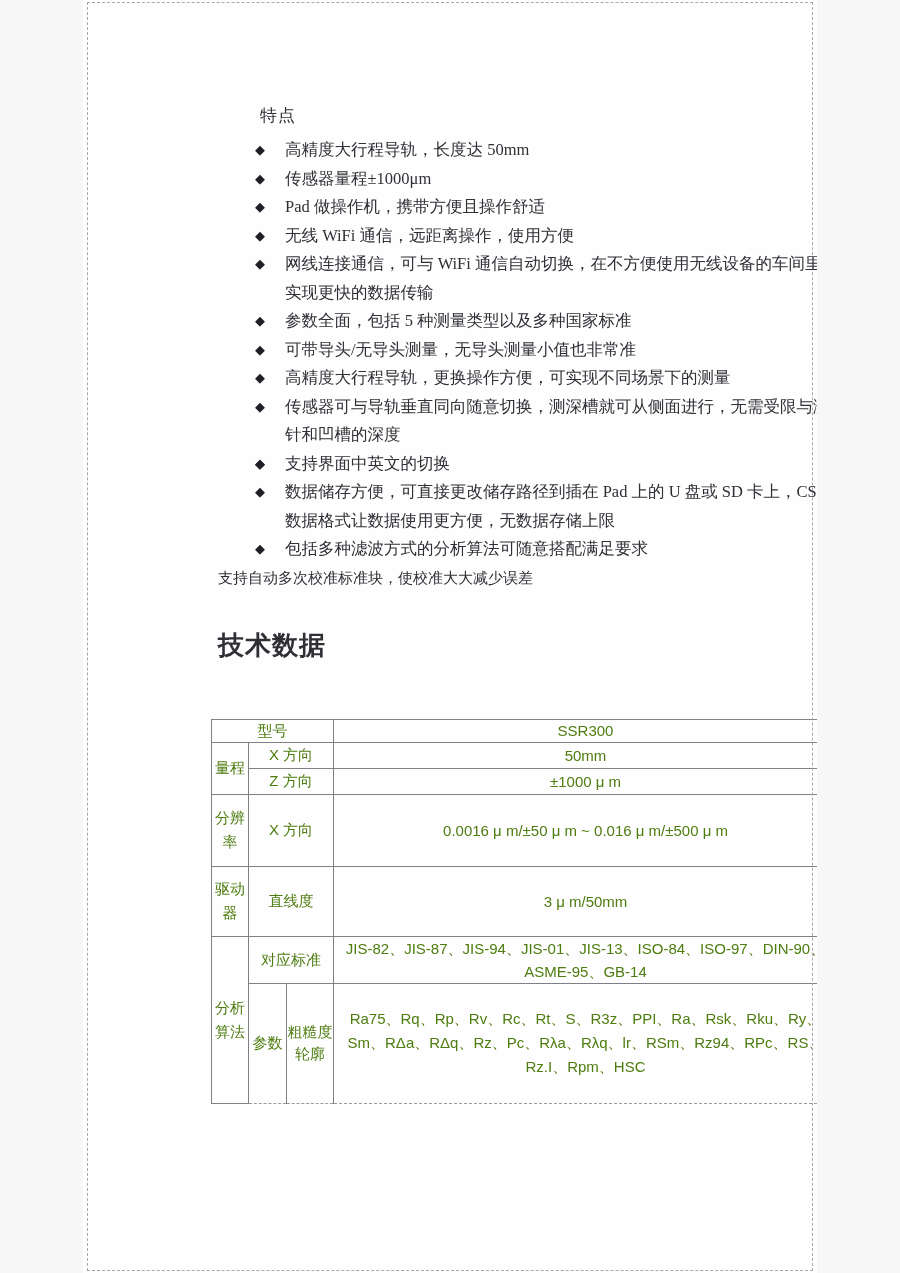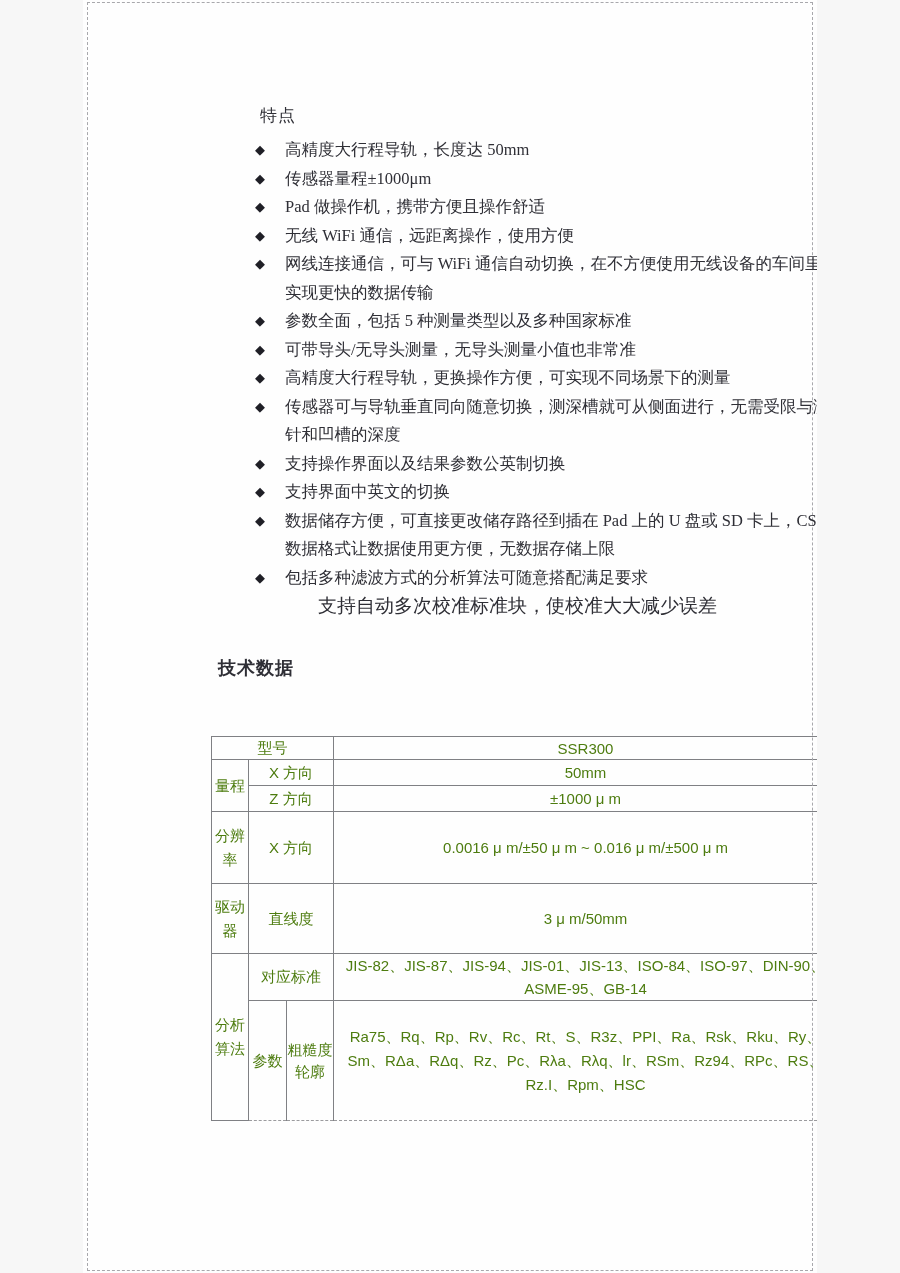--- a/index.html
+++ b/index.html
@@ -36,27 +36,26 @@
   ul.features li { position: relative; margin: 0; padding: 0; }
   ul.features .bullet {
     position: absolute;
     left: -30px;
     top: 0;
     font-size: 13px;
     color: #1f1f26;
   }
   .note {
     margin: 2px 0 0 135px;
-    font-size: 19px;
+    font-size: 15px;
     line-height: 24px;
-    text-align: center;
   }
   .tech-title {
     margin: 38px 0 0 135px;
-    font-size: 18px;
+    font-size: 26px;
     font-weight: bold;
     letter-spacing: 1px;
   }
   table.spec {
     margin: 56px 0 0 128px;
     width: 627px;
     border-collapse: collapse;
     table-layout: fixed;
     font-family: "Liberation Sans", "DejaVu Sans", sans-serif;
     color: #4d7c0f;
@@ -130,21 +129,20 @@
     <li>
       <span class="bullet">◆</span>
       <span>高精度大行程导轨，更换操作方便，可实现不同场景下的测量</span>
     </li>
     <li>
       <span class="bullet">◆</span>
       <span>传感器可与导轨垂直同向随意切换，测深槽就可从侧面进行，无需受限与测针和凹槽的深度</span>
     </li>
     <li>
       <span class="bullet">◆</span>
-      <span>支持操作界面以及结果参数公英制切换</span>
     </li>
     <li>
       <span class="bullet">◆</span>
       <span>支持界面中英文的切换</span>
     </li>
     <li>
       <span class="bullet">◆</span>
       <span>数据储存方便，可直接更改储存路径到插在 Pad 上的 U 盘或 SD 卡上，CSV 数据格式让数据使用更方便，无数据存储上限</span>
     </li>
     <li>

